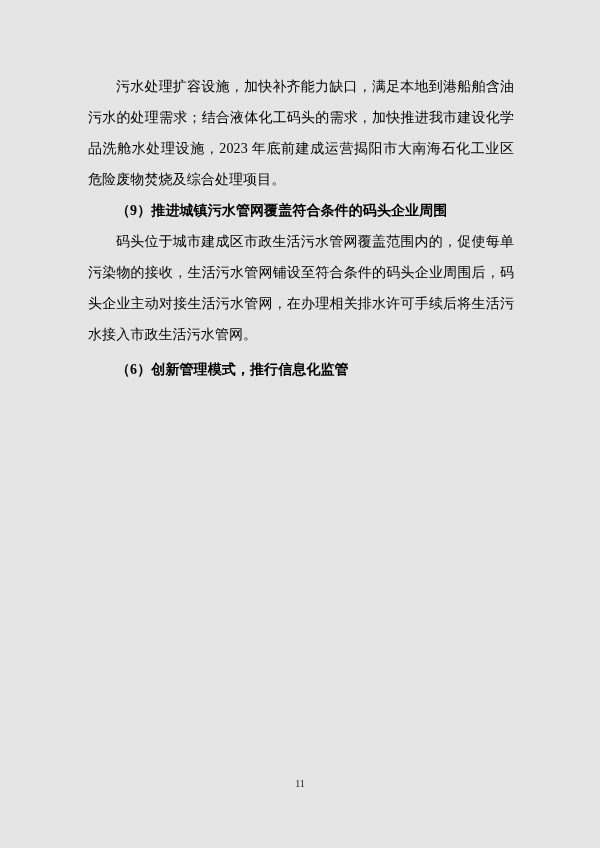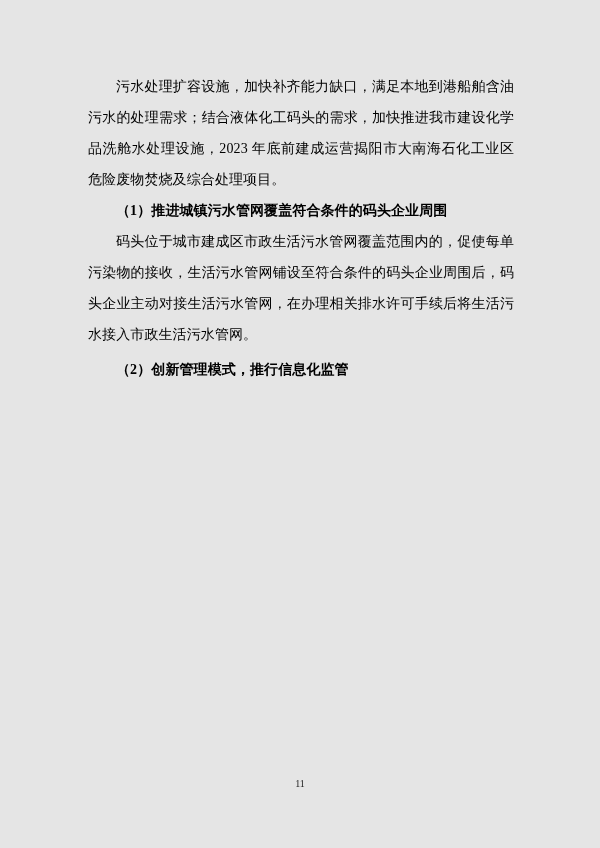--- a/index.html
+++ b/index.html
@@ -59,18 +59,18 @@
     line-height: 12px;
     color: #222222;
   }
 </style>
 </head>
 <body>
 
 <div class="page">
   <div class="content">
     <p class="body-para">污水处理扩容设施，加快补齐能力缺口，满足本地到港船舶含油污水的处理需求；结合液体化工码头的需求，加快推进我市建设化学品洗舱水处理设施，2023 年底前建成运营揭阳市大南海石化工业区危险废物焚烧及综合处理项目。</p>
-    <p class="heading-para">（1）推进城镇污水管网覆盖符合条件的码头企业周围</p>
+    <p class="heading-para">（9）推进城镇污水管网覆盖符合条件的码头企业周围</p>
     <p class="body-para">码头位于城市建成区市政生活污水管网覆盖范围内的，促使每单污染物的接收，生活污水管网铺设至符合条件的码头企业周围后，码头企业主动对接生活污水管网，在办理相关排水许可手续后将生活污水接入市政生活污水管网。</p>
-    <p class="heading-para heading-spaced">（2）创新管理模式，推行信息化监管</p>
+    <p class="heading-para heading-spaced">（6）创新管理模式，推行信息化监管</p>
   </div>
   <div class="page-number">11</div>
 </div>
 
 </body></html>

